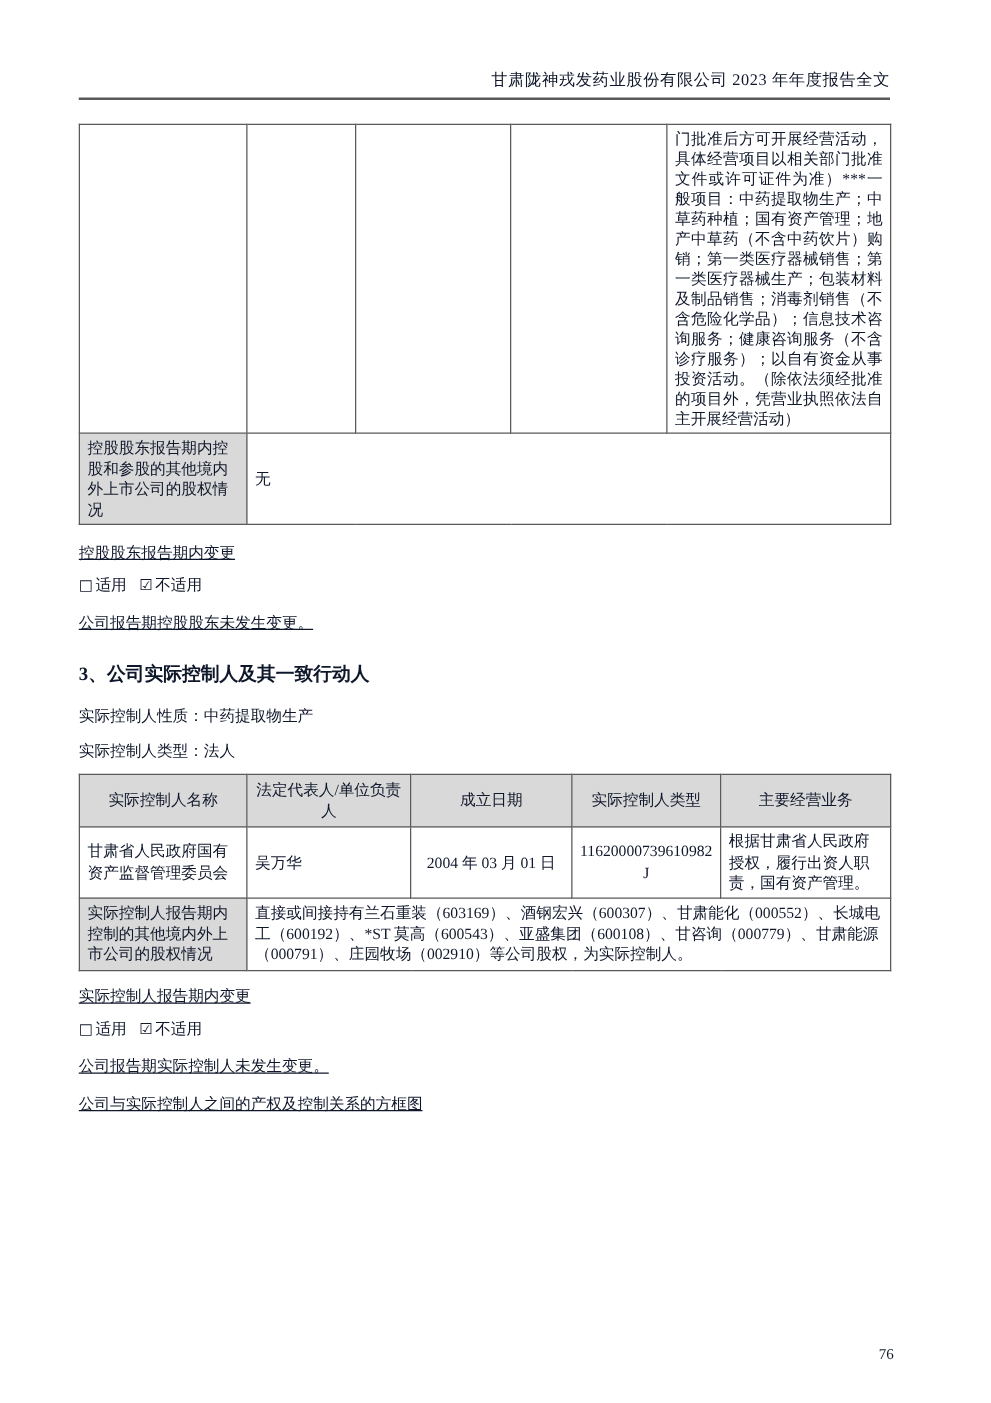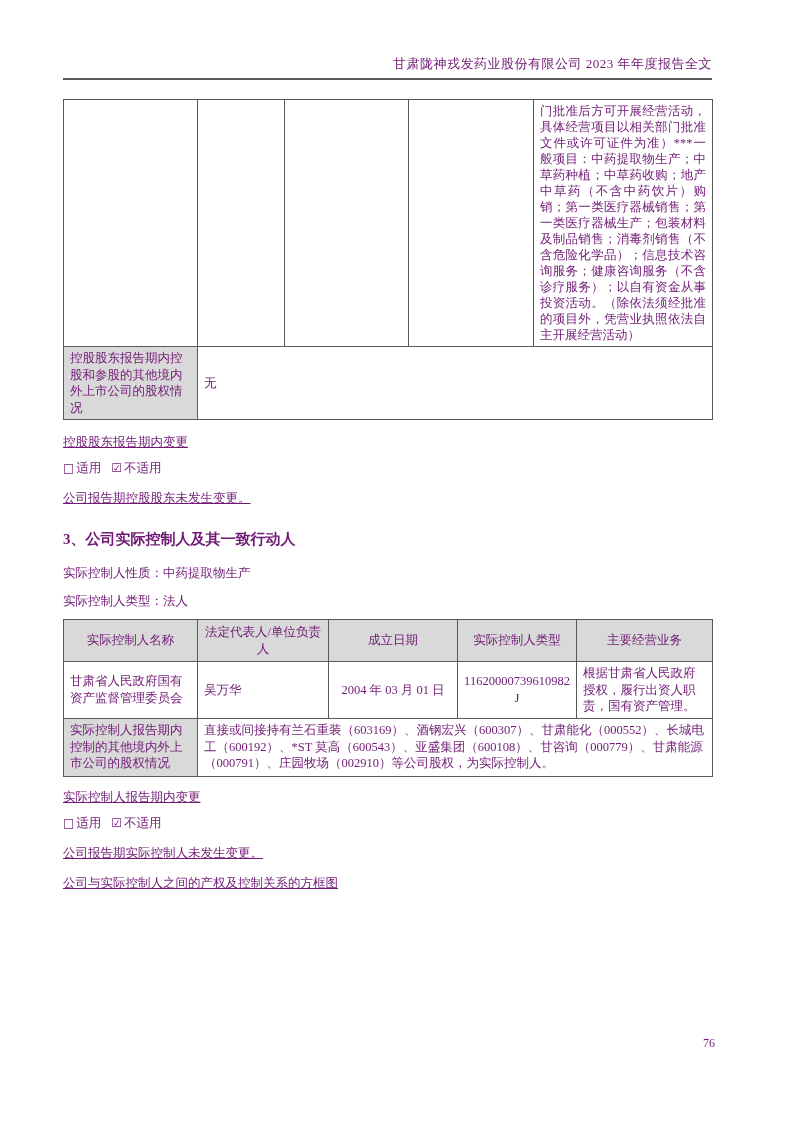--- a/index.html
+++ b/index.html
@@ -2,21 +2,21 @@
 <html><head>
 <meta charset="utf-8">
 <style>
   * { margin:0; padding:0; box-sizing:border-box; }
   html,body { background:#ffffff; }
   .page {
     position:relative;
     width:793px; height:1122px;
     background:#ffffff;
     font-family:"Liberation Serif","DejaVu Serif",serif;
-    color:#701a75;
+    color:#0f172a;
     overflow:hidden;
   }
   .content { padding:55px 81px 0 63px; }
   .doc-header { text-align:right; font-size:13px; letter-spacing:0.5px; }
   .header-rule { height:2px; background:#595959; margin-top:5px; }
 
   table { border-collapse:collapse; table-layout:fixed; width:649px; }
   td { border:1px solid #595959; font-size:12.5px; line-height:1.32; padding:3px 6px; vertical-align:middle; word-break:break-all; }
   .gray { background:#d9d9d9; }
   .t1 { margin-top:19px; }
@@ -29,21 +29,21 @@
   .t2 .erow td { height:58px; }
   .ctr { text-align:center; }
 
   .para { font-size:12.5px; margin-top:13px;text-decoration:underline; }
   .para.first { margin-top:14px; }
   .chk-line { font-size:12.5px; margin-top:9px; }
   .chk-icon { font-family:"DejaVu Sans",sans-serif; font-size:12px; margin-right:2px; }
   .chk-group + .chk-group { margin-left:10px; }
   .sec-heading-serif { font-size:15px; font-weight:bold; margin-top:23px; }
   .info-line { font-size:12.5px; margin-top:11px; }
-  .page-number { position:absolute; right:78px; top:1036px; font-size:12px; }
+  .page-number { position:absolute; right:78px; top:1076px; font-size:12px; }
 </style>
 </head>
 <body>
 
 <div class="page">
   <div class="content">
 
     <div class="doc-header">甘肃陇神戎发药业股份有限公司 2023 年年度报告全文</div>
     <div class="header-rule"></div>
 
@@ -54,21 +54,21 @@
           <col style="width:124px">
           <col style="width:125px">
           <col style="width:179px">
       </colgroup>
       <tbody>
           <tr class="row1">
         <td></td>
         <td></td>
         <td></td>
         <td></td>
-        <td class="license">门批准后方可开展经营活动，具体经营项目以相关部门批准文件或许可证件为准）***一般项目：中药提取物生产；中草药种植；中草药收购；地产中草药（不含中药饮片）购销；第一类医疗器械销售；第一类医疗器械生产；包装材料及制品销售；消毒剂销售（不含危险化学品）；信息技术咨询服务；健康咨询服务（不含诊疗服务）；以自有资金从事投资活动。（除依法须经批准的项目外，凭营业执照依法自主开展经营活动）</td>
+        <td class="license">门批准后方可开展经营活动，具体经营项目以相关部门批准文件或许可证件为准）***一般项目：中药提取物生产；中草药种植；国有资产管理；地产中草药（不含中药饮片）购销；第一类医疗器械销售；第一类医疗器械生产；包装材料及制品销售；消毒剂销售（不含危险化学品）；信息技术咨询服务；健康咨询服务（不含诊疗服务）；以自有资金从事投资活动。（除依法须经批准的项目外，凭营业执照依法自主开展经营活动）</td>
       </tr>
       <tr class="row2">
         <td class="gray">控股股东报告期内控股和参股的其他境内外上市公司的股权情况</td>
         <td colspan="4">无</td>
       </tr>
     </tbody>
       </table>
 
     <div class="para first">控股股东报告期内变更</div>
     <div class="chk-line">

